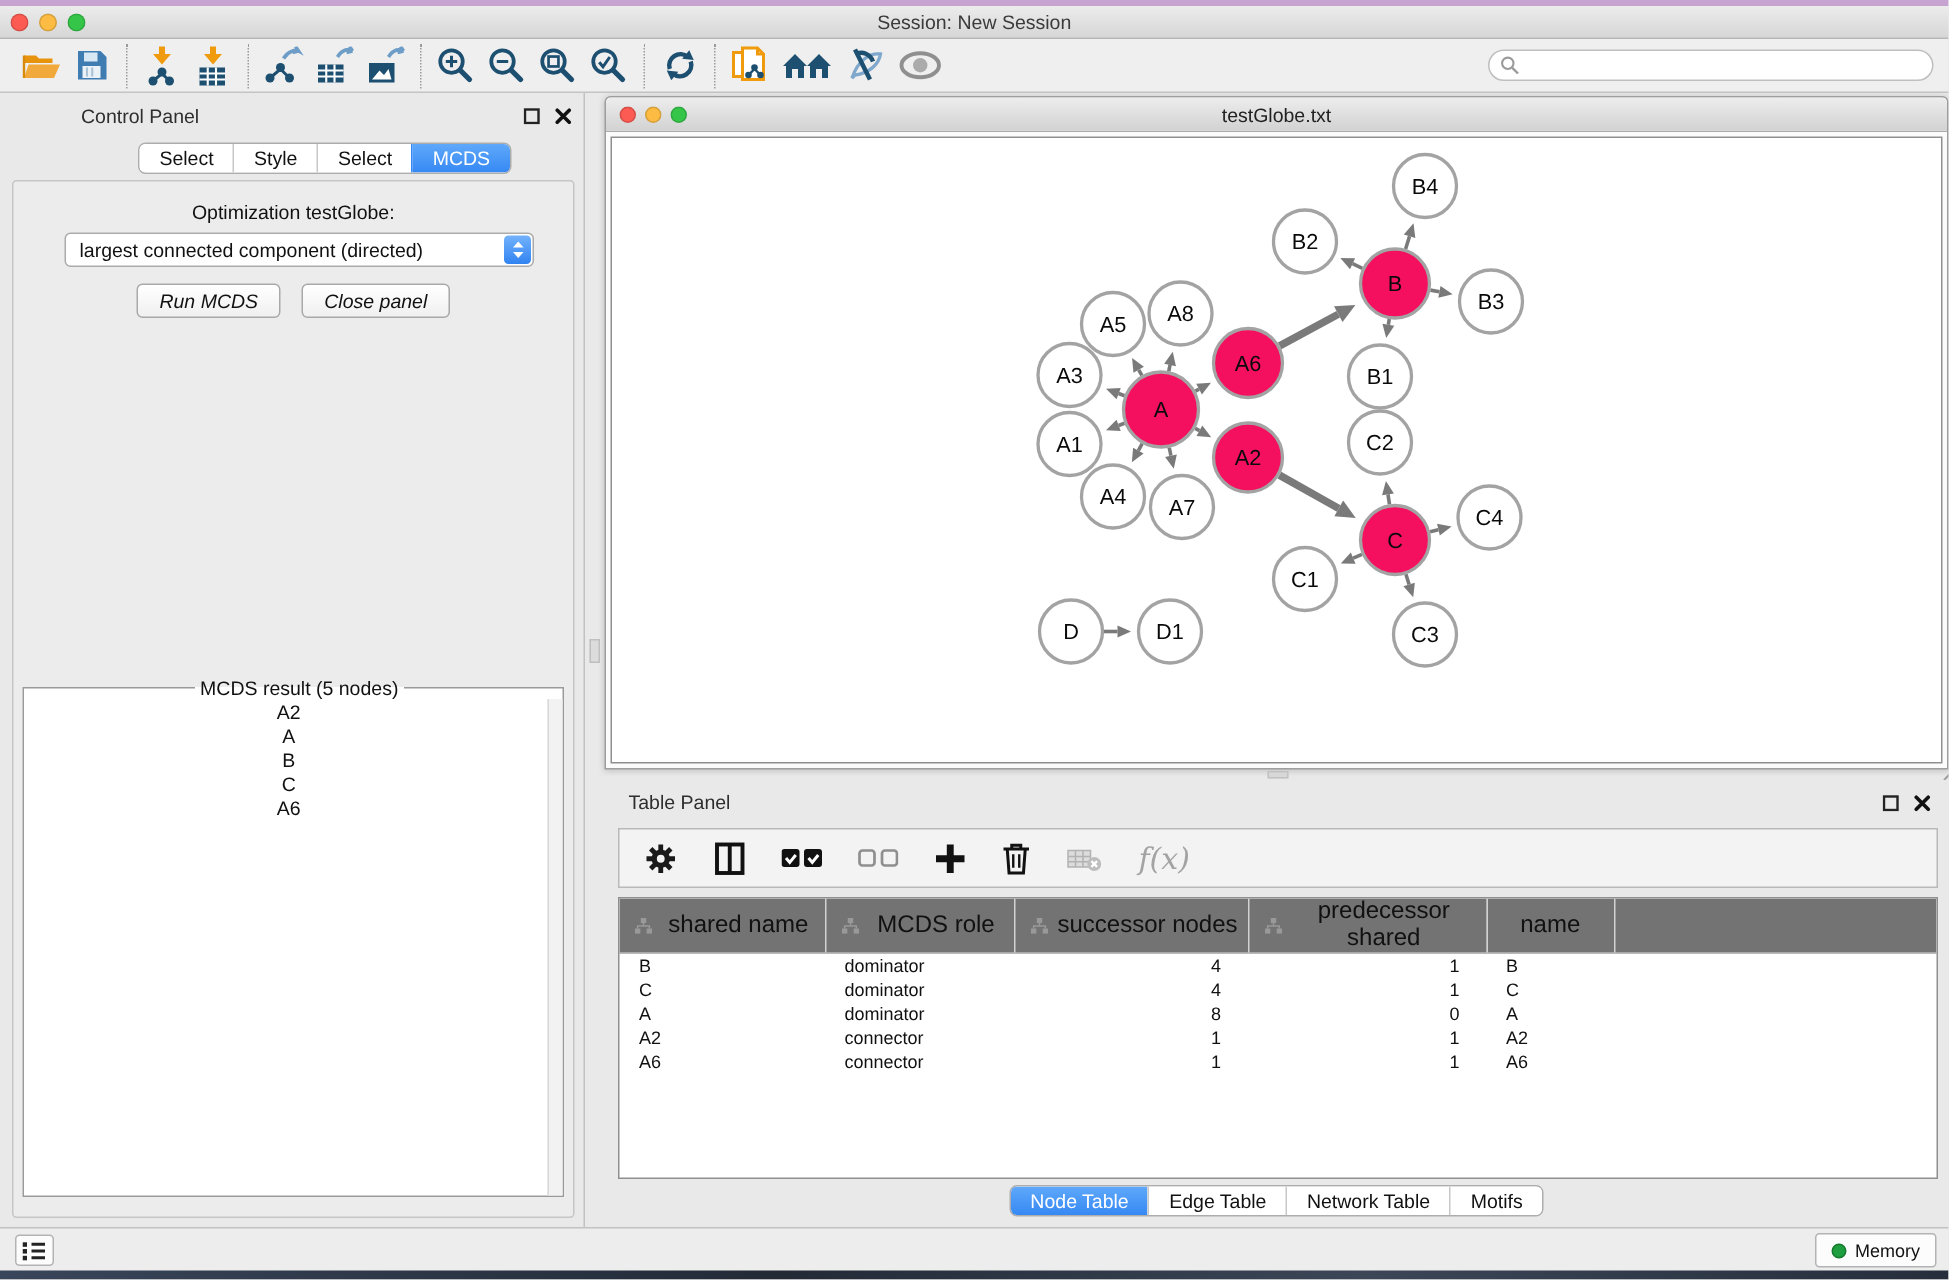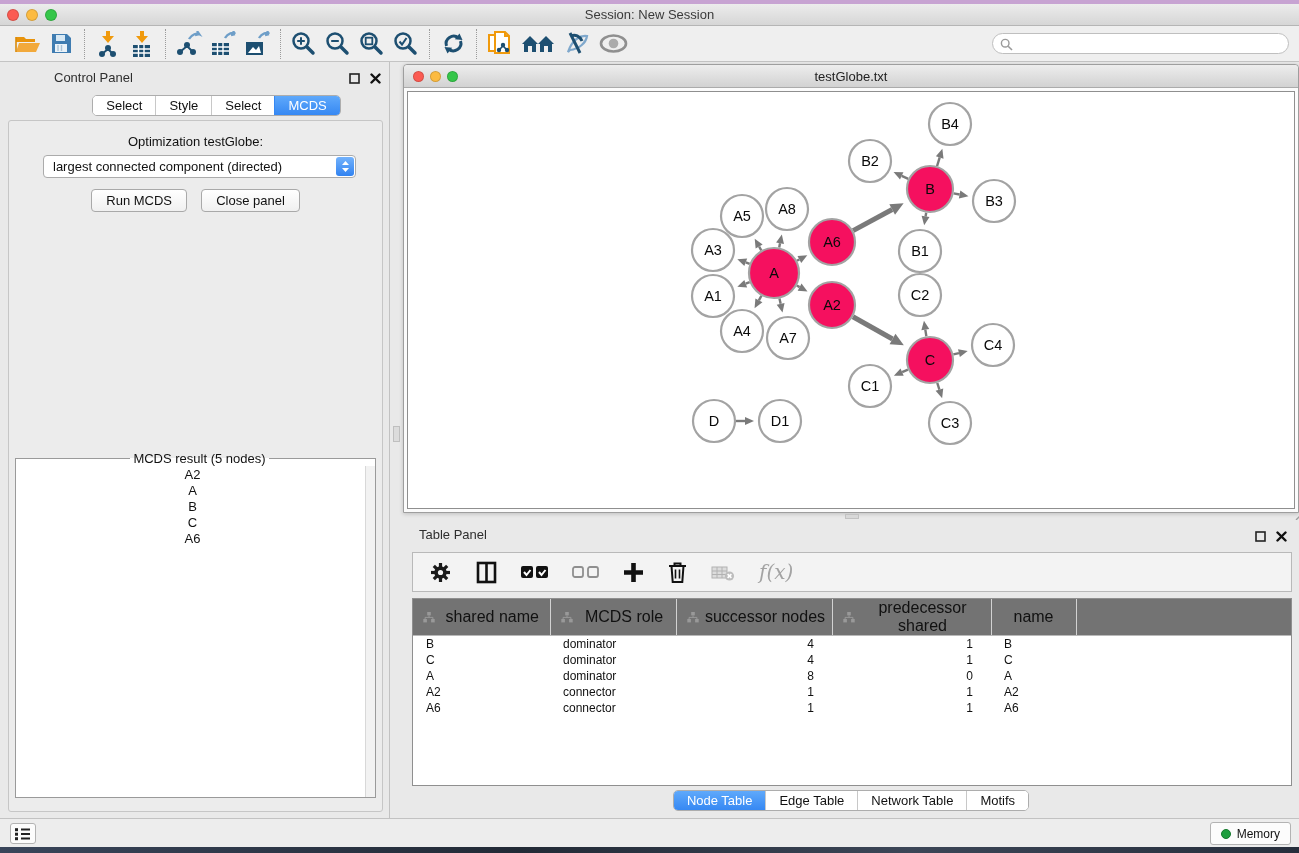--- a/index.html
+++ b/index.html
@@ -41,21 +41,21 @@
   .ctrl-content { position:absolute; left:8px; top:58px; width:375px; height:692px;
     background:#ECECEC; border:1px solid #C6C6C6; border-radius:3px; }
   .opt-label { text-align:center; margin-top:13px; font-size:13px; color:#111; }
   .combo { position:absolute; left:34px; top:34px; width:313px; height:23px; background:#FFFFFF;
     border:1px solid #ABABAB; border-radius:4px; font-size:13px; color:#111; line-height:21px; padding-left:9px; }
   .combo .stepper { position:absolute; right:1px; top:1px; bottom:1px; width:18px;
     background:linear-gradient(#73B2FC,#3183F1); border-radius:3px; display:flex; align-items:center; justify-content:center; }
   .btn-row { position:absolute; left:0; right:0; top:68px; display:flex; justify-content:center; gap:14px; }
   .push-btn { min-width:96px; height:23px; background:linear-gradient(#FFFFFF,#F0F0F0);
     border:1px solid #A9A9A9; border-radius:4px; font-size:13px; color:#111; padding:0 14px;
-    font-family:"Liberation Sans",sans-serif; }
+    font-family:"Liberation Sans",sans-serif;font-style:italic; }
   .mcds-fieldset { position:absolute; left:6px; top:330px; width:361px; height:347px;
     border:1px solid #9A9A9A; background:#FFFFFF;text-align:center; }
   .mcds-fieldset legend { font-size:13px; color:#111; margin-left:4px; padding:0 3px; }
   .mcds-list { position:absolute; inset:0 10px 0 0; overflow:hidden; padding:1px 0 0 4px; }
   .mcds-item { font-size:13px; color:#111; line-height:16px; }
   .list-scroll { position:absolute; right:0; top:0; bottom:0; width:10px; background:#F2F2F2; border-left:1px solid #D8D8D8; }
 
   
   .net-window { position:absolute; left:403px; top:64px; width:896px; height:449px;
     background:#FBFBFB; border:1px solid #9E9E9E; border-radius:4px 4px 0 0; box-shadow:0 1px 4px rgba(0,0,0,.18); }

